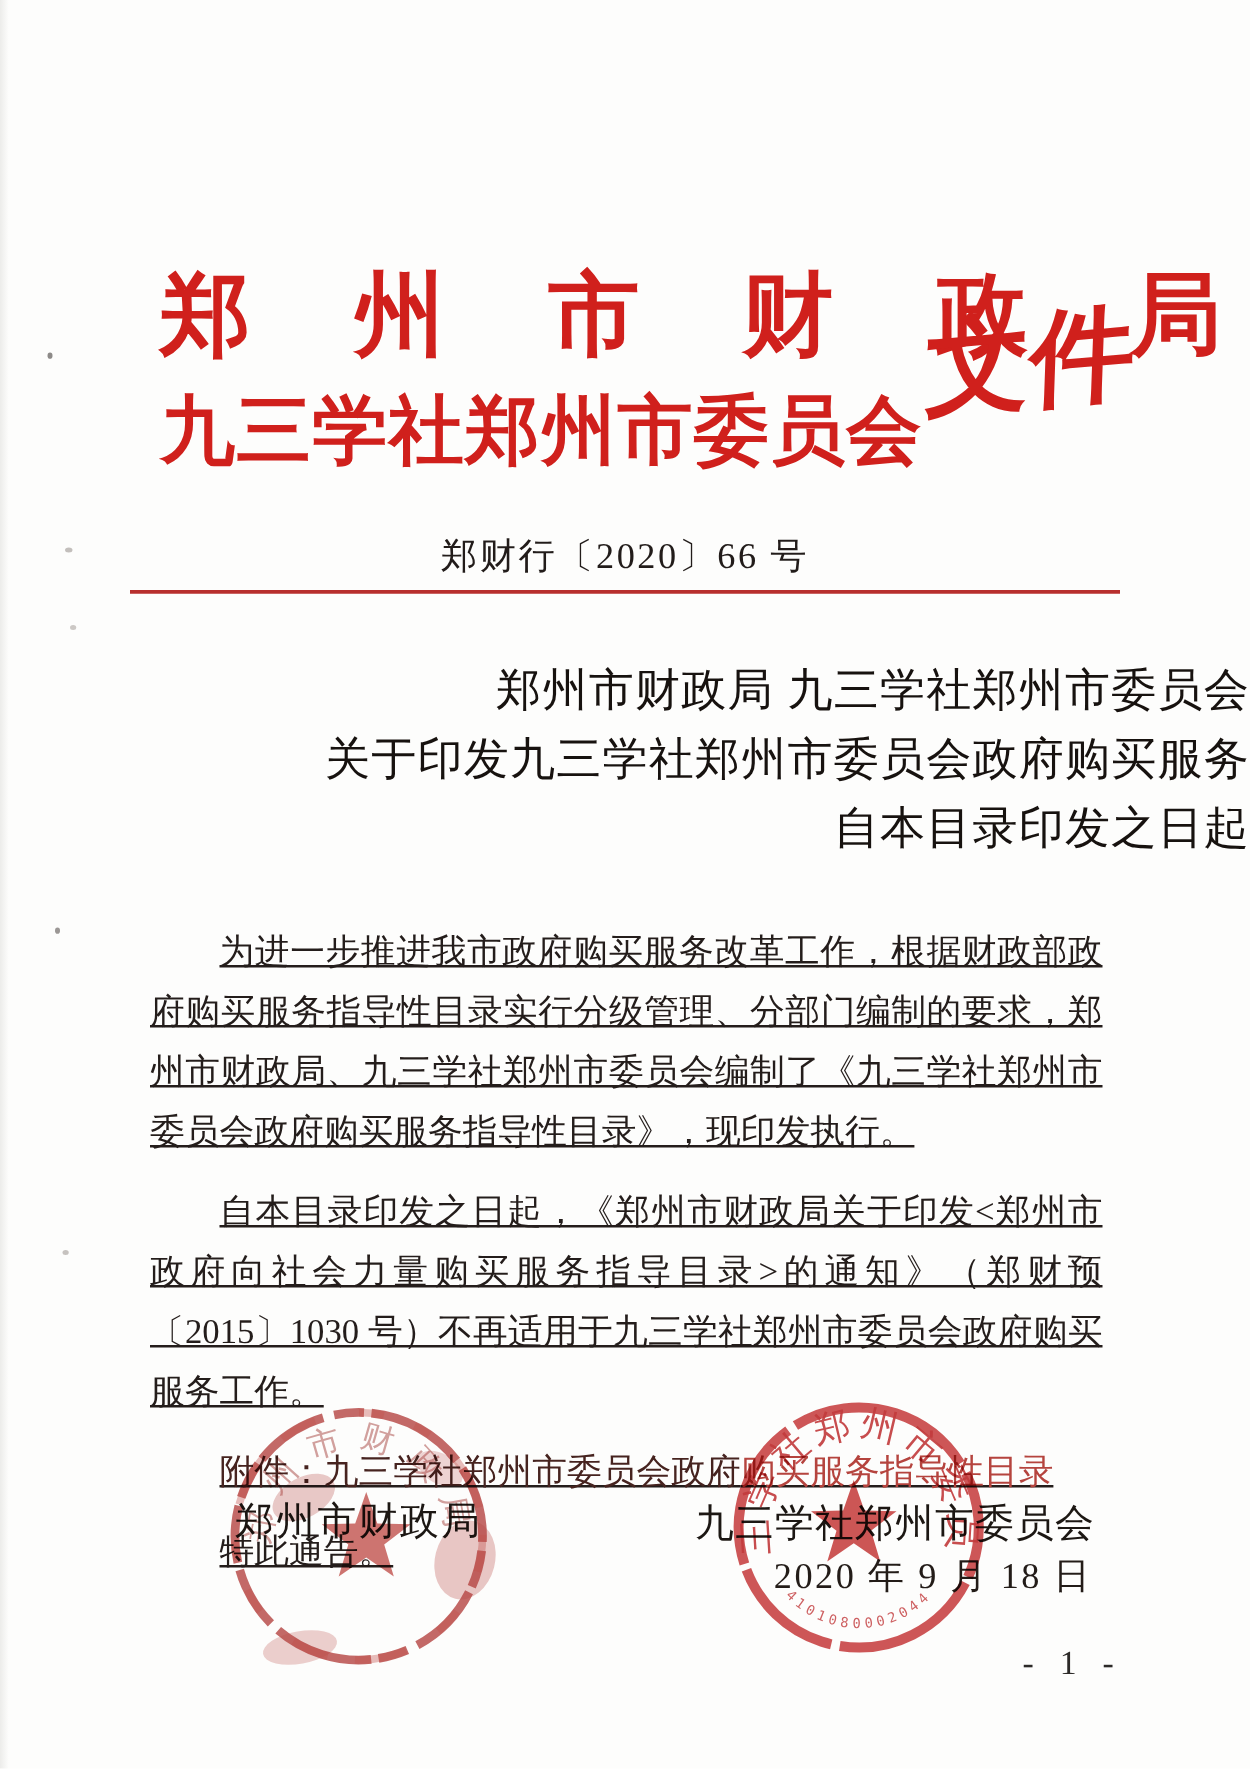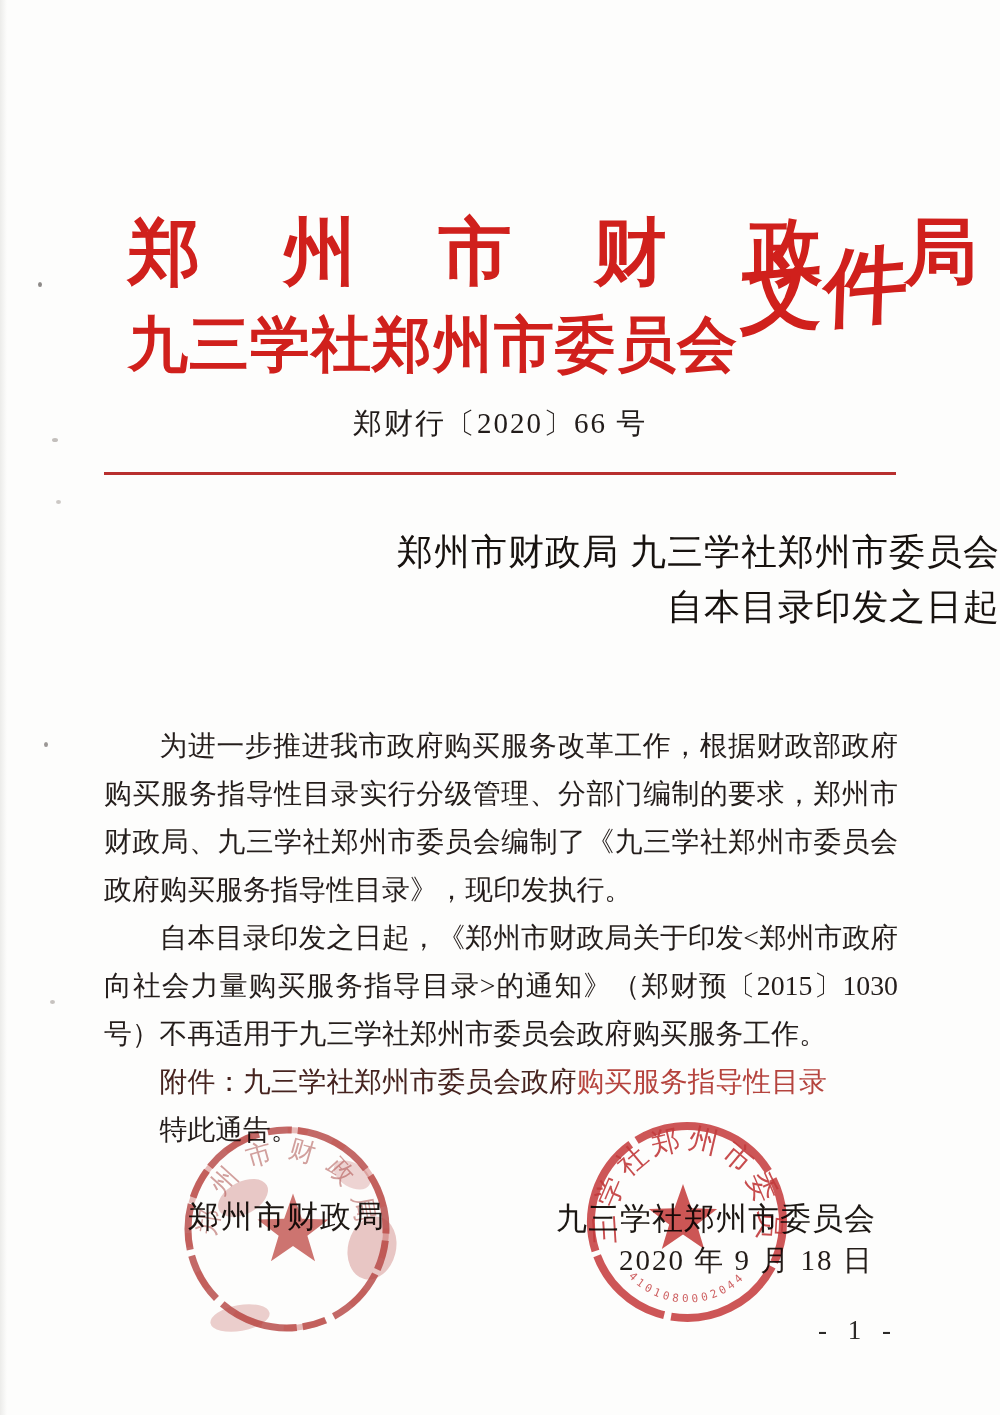--- a/index.html
+++ b/index.html
@@ -25,21 +25,21 @@
     font-size:60px;line-height:84px;font-weight:bold;
     letter-spacing:1px;white-space:nowrap;color:#d0201c;
   }
   .doc-type{
     position:absolute;left:740px;top:238px;
     font-size:84px;line-height:104px;font-weight:bold;color:#d0201c;
     transform:rotate(-5deg) skewX(-7deg);transform-origin:center;
     white-space:nowrap;
   }
   .doc-number{
-    position:absolute;left:0;top:404px;width:1000px;
+    position:absolute;left:0;top:425px;width:1000px;
     text-align:center;font-size:29px;letter-spacing:2px;color:#221c1a;
   }
   .red-rule{
     position:absolute;left:104px;top:472px;width:792px;height:3px;
     background:#b82f2e;
   }
 
   
   .title{
     position:absolute;left:0;top:524px;width:1000px;text-align:right;
@@ -47,21 +47,21 @@
     font-weight:normal;color:#17120f;font-size:36px;line-height:55px;
     letter-spacing:1px;
   }
 
   
   .body{
     position:absolute;left:104px;top:722px;width:794px;
     font-size:27.8px;line-height:48px;color:#241d1b;
     text-align:justify;
   }
-  .body p{margin:0;text-indent:2em;}
+  .body p{margin:16px;text-indent:2em;text-decoration:underline;}
   .attach-prefix{color:#46231f;}
   .attach-red{color:#b5443e;}
 
   
   .sig{position:absolute;white-space:nowrap;color:#1c1713;}
   .sig-left{left:188px;top:1196px;font-size:31px;letter-spacing:2px;}
   .sig-right{left:556px;top:1198px;font-size:31px;letter-spacing:1px;}
   .sig-date{left:619px;top:1241px;font-size:29px;letter-spacing:2px;color:#231c18;text-align:center;}
   .pageno{
     position:absolute;left:818px;top:1315px;font-size:27px;
@@ -83,20 +83,21 @@
 
   <div class="org1">郑 州 市 财 政 局</div>
   <div class="org2">九三学社郑州市委员会</div>
   <div class="doc-type">文件</div>
 
   <div class="doc-number">郑财行〔2020〕66 号</div>
   <div class="red-rule"></div>
 
   <div class="title">
     <div>郑州市财政局 九三学社郑州市委员会</div>
+    <div>关于印发九三学社郑州市委员会政府购买服务</div>
     <div>自本目录印发之日起</div>
   </div>
 
   <div class="body">
     <p>为进一步推进我市政府购买服务改革工作，根据财政部政府购买服务指导性目录实行分级管理、分部门编制的要求，郑州市财政局、九三学社郑州市委员会编制了《九三学社郑州市委员会政府购买服务指导性目录》，现印发执行。</p>
     <p>自本目录印发之日起，《郑州市财政局关于印发&lt;郑州市政府向社会力量购买服务指导目录&gt;的通知》（郑财预〔2015〕1030 号）不再适用于九三学社郑州市委员会政府购买服务工作。</p>
     <p><span class="attach-prefix">附件：九三学社郑州市委员会政府</span><span class="attach-red">购买服务指导性目录</span></p>
     <p>特此通告。</p>
   </div>
 

